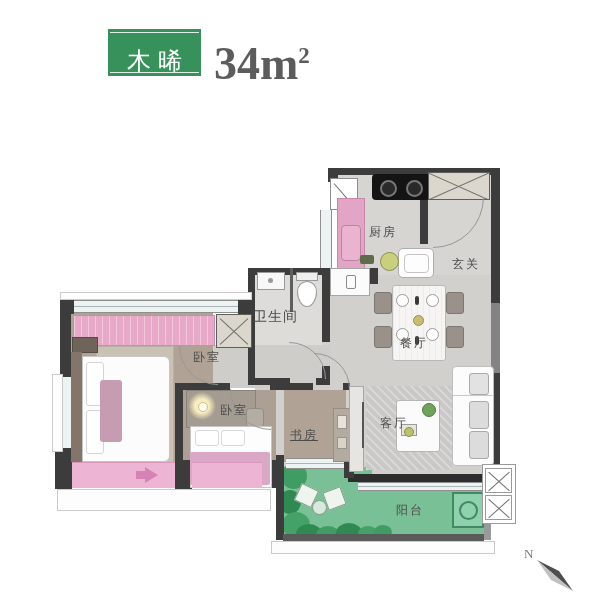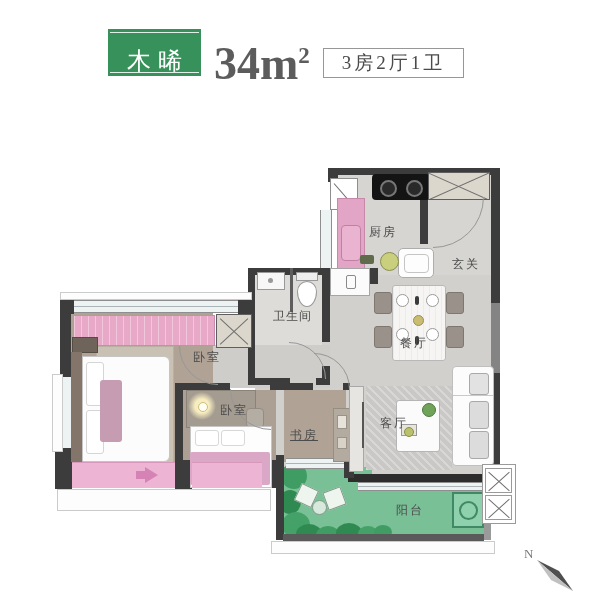--- a/index.html
+++ b/index.html
@@ -25,24 +25,20 @@
   <div class="abs" style="left:108px;top:29px;width:93px;height:47px;background:#36915a;">
     <div class="abs" style="left:2px;right:2px;top:3px;height:1px;background:rgba(255,255,255,.85);"></div>
     <div class="abs" style="left:2px;right:2px;bottom:3px;height:1px;background:rgba(255,255,255,.85);"></div>
     <div class="abs" style="left:0;top:0;width:100%;height:47px;line-height:47px;text-align:center;color:#fff;font-size:24px;letter-spacing:7px;text-indent:7px;margin-top:8px;">木晞</div>
   </div>
 
   <div class="abs" style="left:214px;top:33px;font-family:'Liberation Serif','DejaVu Serif',serif;color:#5c5c5c;font-weight:600;font-size:46px;line-height:46px;">
     <span>34m</span><sup style="font-size:23px;">2</sup>
   </div>
 
-  <div class="abs" style="left:323px;top:48px;width:139px;height:28px;border:1px solid #979797;text-align:center;line-height:28px;
-              font-family:'Liberation Serif','DejaVu Serif',serif;font-size:19px;color:#4a4a4a;letter-spacing:3px;">
-    <span>3房2厅1卫</span>
-  </div>
 
   <div class="abs" style="left:337px;top:175px;width:154px;height:103px;background:#d6d5d2;"></div>
   <div class="abs" style="left:255px;top:275px;width:236px;height:201px;background:#d1d0cd;"></div>
   <div class="abs" style="left:255px;top:275px;width:67px;height:103px;background:#dddcd9;"></div>
   <div class="abs" style="left:213px;top:345px;width:117px;height:43px;background:#cecdc9;"></div>
   <div class="abs" style="left:71px;top:310px;width:142px;height:80px;background:#b0a295;"></div>
   <div class="abs" style="left:71px;top:388px;width:104px;height:76px;background:#b0a295;"></div>
   <div class="abs" style="left:183px;top:390px;width:93px;height:74px;background:#ac9f93;"></div>
   <div class="abs" style="left:284px;top:390px;width:62px;height:72px;background:#b0a396;"></div>
 
@@ -211,21 +207,21 @@
       <div class="xline" style="transform:rotate(-42deg);"></div>
     </div>
     <div class="xbox" style="left:2px;top:30px;width:25px;height:23px;background:#fff;border:1px solid #9a9a9a;">
       <div class="xline" style="transform:rotate(42deg);"></div>
       <div class="xline" style="transform:rotate(-42deg);"></div>
     </div>
   </div>
 
   <div class="label" style="left:369px;top:224px;">厨房</div>
   <div class="label" style="left:452px;top:256px;">玄关</div>
-  <div class="label" style="left:253px;top:308px;font-size:12px;letter-spacing:1px;margin-left:20px;">卫生间</div>
+  <div class="label" style="left:253px;top:308px;font-size:14px;letter-spacing:1px;">卫生间</div>
   <div class="label" style="left:400px;top:335px;">餐厅</div>
   <div class="label" style="left:193px;top:349px;">卧室</div>
   <div class="label" style="left:220px;top:402px;">卧室</div>
   <div class="label" style="left:290px;top:427px;text-decoration:underline;">书房</div>
   <div class="label" style="left:380px;top:415px;">客厅</div>
   <div class="label" style="left:396px;top:502px;">阳台</div>
 
   <div class="abs" style="left:520px;top:546px;width:70px;height:52px;">
     <span style="position:absolute;left:4px;top:0;font-family:'Liberation Serif','DejaVu Serif',serif;font-size:13px;color:#7a7a7a;">N</span>
     <svg width="44" height="38" style="position:absolute;left:14px;top:12px;">

